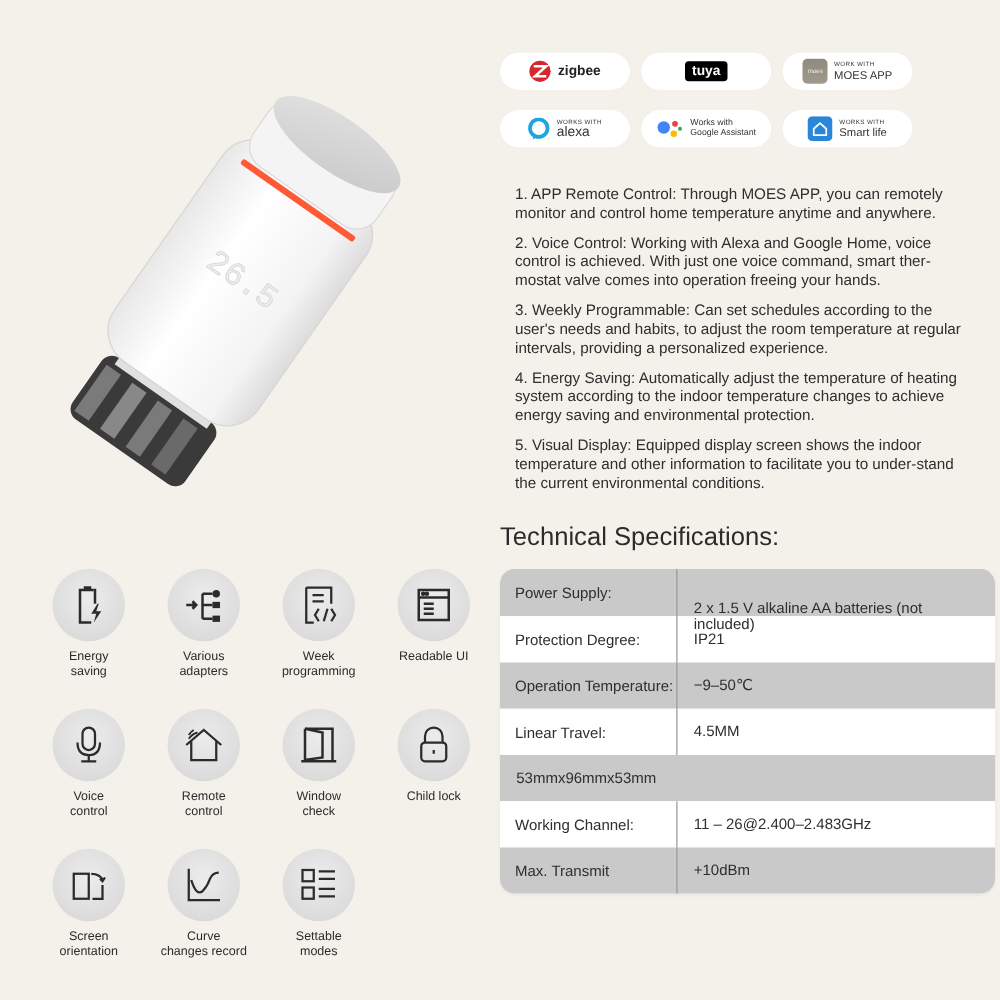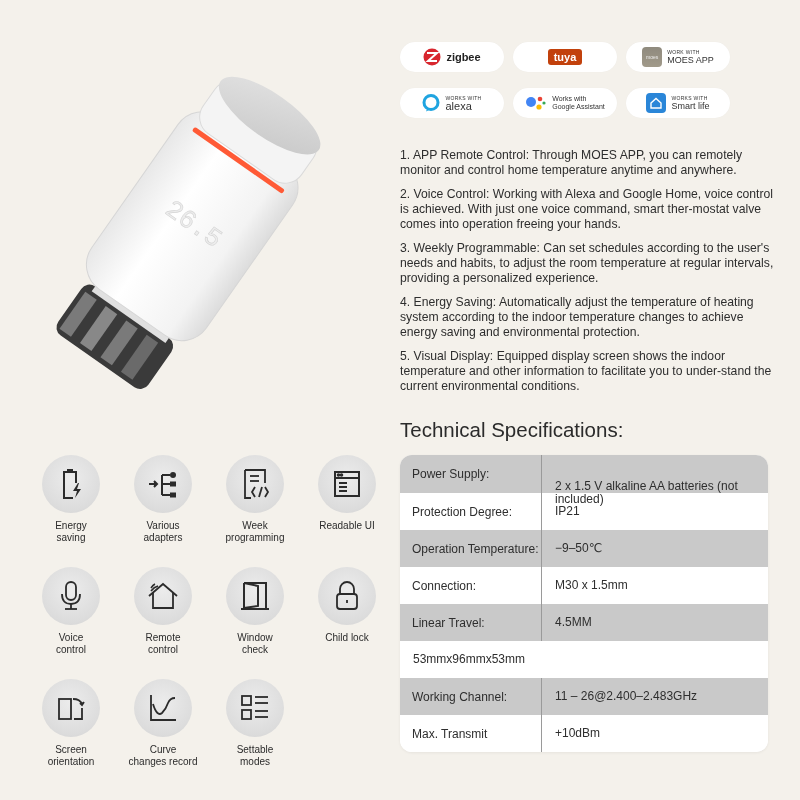--- a/index.html
+++ b/index.html
@@ -13,29 +13,29 @@
   .product { position:absolute; left:30px; top:70px; width:340px; height:360px; }
   
   .badges { position:absolute; left:400px; top:42px; width:330px;
     display:grid; grid-template-columns:repeat(3, 104px); column-gap:9px; row-gap:16px; }
   .badge { height:30px; background:#fff; border-radius:15px; display:flex; align-items:center;
     justify-content:center; gap:5px; box-shadow:0 0 1px rgba(0,0,0,0.05); }
   .badge .small { font-size:5px; letter-spacing:0.3px; color:#333; display:block; line-height:6px; text-transform:uppercase; }
   .badge .big { font-size:9px; color:#333; display:block; line-height:10px; }
   .badge .txtwrap { display:flex; flex-direction:column; }
   .zig-text { font-weight:bold; font-size:11px; color:#222; }
-  .tuya-logo { background:#c2410c; color:#fff; font-weight:bold; font-size:11px; padding:2px 6px; border-radius:3px; }
+  .tuya-logo { background:#000000; color:#fff; font-weight:bold; font-size:11px; padding:2px 6px; border-radius:3px; }
   .alexa-text { font-size:11px; color:#333; line-height:11px; }
   .ga-text { font-size:7px; color:#333; line-height:8px; }
   
   .features { position:absolute; left:400px; top:148px; width:375px; font-size:12.2px; line-height:15px; color:#2e2e2e; }
-  .features p { margin:0 0 9px 0; }
+  .features p { margin:0 0 9px 12px; }
   
   .spec-title { position:absolute; left:400px; top:418px; font-size:20.5px; color:#2b2b2b; }
-  .spec-table { position:absolute; left:400px; top:455px; width:368px; border-radius:12px; overflow:hidden;
+  .spec-table { position:absolute; left:400px; top:455px; width:396px; border-radius:12px; overflow:hidden;
     background:#fff; box-shadow:0 1px 3px rgba(0,0,0,0.06); }
   .spec-row { display:flex; height:38px; align-items:center; font-size:12px; color:#2e2e2e; }
   .spec-row:nth-child(odd) { background:#c9c9c9; }
   .spec-row:nth-child(even) { background:#ffffff; }
   .spec-row .k { width:142px; padding-left:12px; border-right:1px solid #9a9a9a; height:100%; display:flex; align-items:center; box-sizing:border-box; }
   .spec-row .v { padding-left:13px; line-height:13px; }
   .spec-row.r0 { height:38px; }
   .spec-row.r-other { height:37px; }
   
   .icons { position:absolute; left:25px; top:455px; width:350px;
@@ -153,24 +153,20 @@
   </div>
   <div class="spec-row r-other">
     <div class="k">Protection Degree:</div>
     <div class="v">IP21</div>
   </div>
   <div class="spec-row r-other">
     <div class="k">Operation Temperature:</div>
     <div class="v">−9–50℃</div>
   </div>
   <div class="spec-row r-other">
-    <div class="k">Connection:</div>
-    <div class="v">M30 x 1.5mm</div>
-  </div>
-  <div class="spec-row r-other">
     <div class="k">Linear Travel:</div>
     <div class="v">4.5MM</div>
   </div>
   <div class="spec-row r-other">
     <div class="v">53mmx96mmx53mm</div>
   </div>
   <div class="spec-row r-other">
     <div class="k">Working Channel:</div>
     <div class="v">11 – 26@2.400–2.483GHz</div>
   </div>

